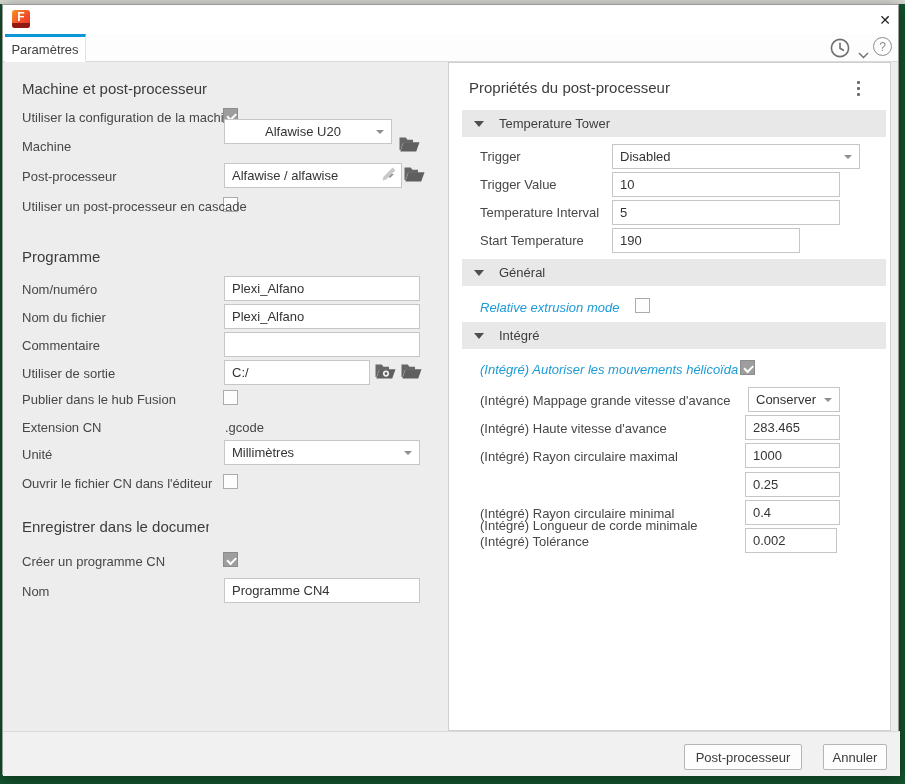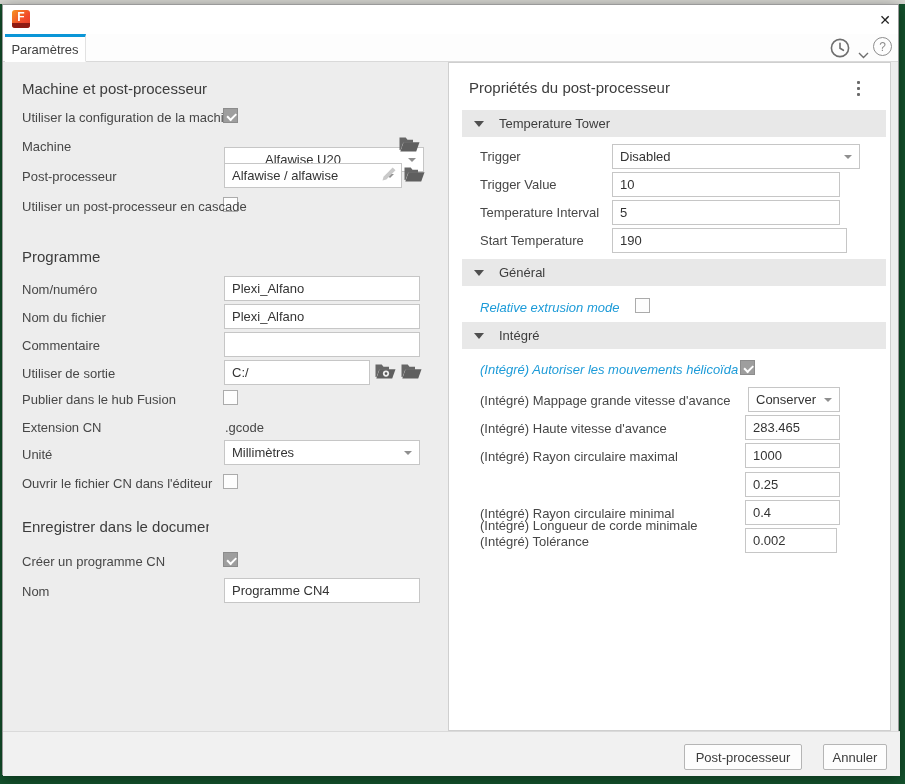--- a/index.html
+++ b/index.html
@@ -104,21 +104,21 @@
   <div class="content">
 
     <div class="panel-left">
 
       <div class="h1" style="left:19px; top:18px;">Machine et post-processeur</div>
 
       <span class="cb checked" style="left:220px; top:46px;"></span>
       <div class="flabel clip" style="left:19px; top:48px; width:201px;">Utiliser la configuration de la machine</div>
 
       <div class="flabel" style="left:19px; top:77px;">Machine</div>
-      <div class="input combo" style="left:221px; top:85px; width:200px;padding-left:40px;">
+      <div class="input combo" style="left:221px; top:57px; width:168px;padding-left:40px;">
         <span class="val">Alfawise U20</span>
         <span class="caret"></span>
       </div>
       <span class="icon-btn" style="left:396px; top:74px;">
         <svg width="21" height="17" viewBox="0 0 21 17">
             <path d="M0.5 1.5h6.2l1.8 2.2H14v3H4.2L1.6 14H0.5z" fill="#666"></path>
             <path d="M4.6 6.2H20.5L17.2 15.5H1.3z" fill="#5f5f5f"></path>
           </svg>
       </span>
 
@@ -215,21 +215,21 @@
         <span class="caret"></span>
       </div>
 
       <div class="flabel" style="left:31px; top:114px;">Trigger Value</div>
       <div class="input" style="left:163px; top:109px; width:228px;">10</div>
 
       <div class="flabel" style="left:31px; top:142px;">Temperature Interval</div>
       <div class="input" style="left:163px; top:137px; width:228px;">5</div>
 
       <div class="flabel" style="left:31px; top:170px;">Start Temperature</div>
-      <div class="input" style="left:163px; top:165px; width:235px;">190</div>
+      <div class="input" style="left:163px; top:165px; width:188px;">190</div>
 
       <div class="secbar" style="top:196px;">
         <span class="tri"></span>
         <span>Général</span>
       </div>
 
       <div class="flabel blue-italic" style="left:31px; top:237px;">Relative extrusion mode</div>
       <span class="cb" style="left:186px; top:235px;"></span>
 
       <div class="secbar" style="top:259px;">

